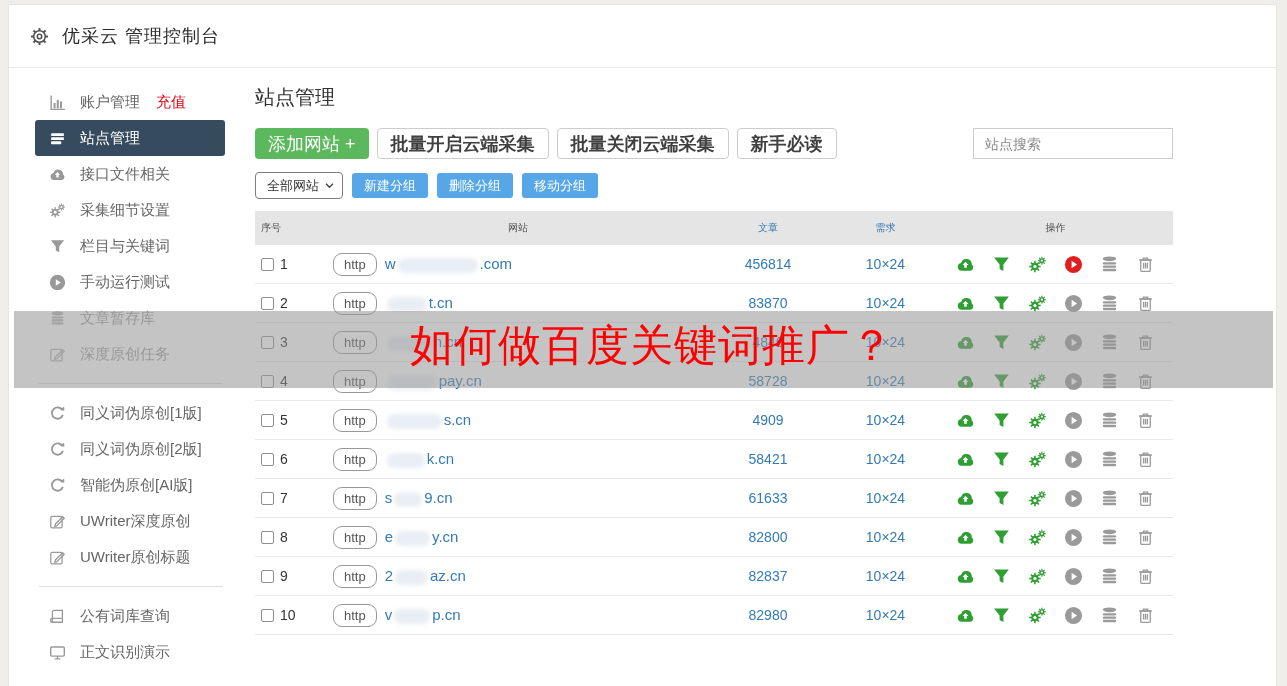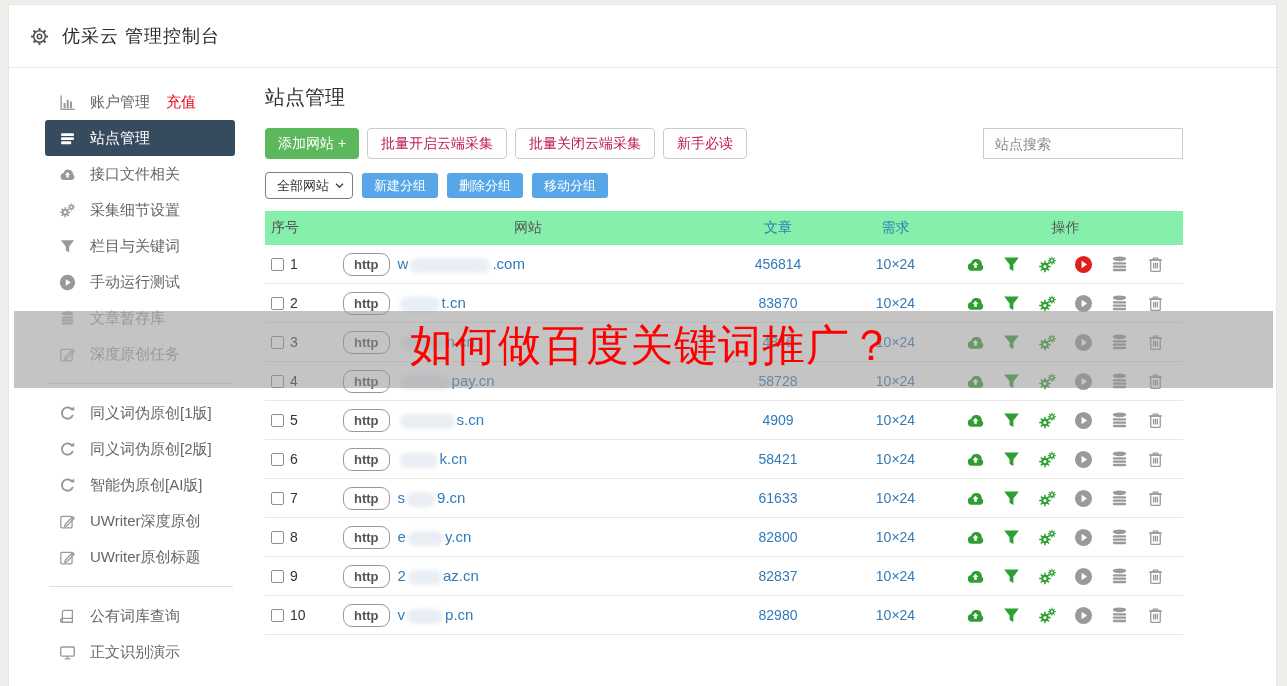--- a/index.html
+++ b/index.html
@@ -3,55 +3,55 @@
 <meta charset="utf-8">
 <style>
   * { margin:0; padding:0; box-sizing:border-box; }
   body { font-family:"Liberation Sans","DejaVu Sans",sans-serif; background:#efeeeb; }
   .page { position:relative; width:1287px; height:686px; overflow:hidden; background:#efeeeb; }
   .card { position:absolute; left:8px; top:4px; right:10px; bottom:0; background:#fff; border:1px solid #e5e5e5; border-bottom:none; }
   .topbar { height:63px; border-bottom:1px solid #e9e9e9; display:flex; align-items:center; padding-left:20px; gap:12px; }
   .topbar .icon { width:21px; height:21px; color:#555; }
   .app-title { font-size:18px; color:#2b2b2b; letter-spacing:1px; }
   .layout { display:flex; height:calc(100% - 64px); }
-  aside { width:240px; flex-shrink:0; padding-top:16px;margin-left:10px; }
+  aside { width:240px; flex-shrink:0; padding-top:16px; }
   aside ul { list-style:none; }
   .sb-item { display:flex; align-items:center; height:36px; padding-left:40px; gap:14px; font-size:15px; color:#666; cursor:pointer; }
   .sb-item .icon { width:17px; height:17px; color:#999; flex-shrink:0; }
   .sb-item.active { background:var(--navy,#374b5e); color:#fff; margin:0 24px 0 26px; padding-left:14px; border-radius:3px; }
   .sb-item.active .icon { color:#fff; }
   .sb-item.dimmed { color:#a0a0a0; }
   .sb-item.dimmed .icon { color:#b5b5b5; }
   .sb-extra { color:var(--rered,#e60012); margin-left:2px; }
   .sb-divider { border-top:1px solid #ddd; margin:11px 26px 11px 30px; }
   main { flex:1; padding:16px 104px 0 6px; }
   .page-title { font-size:20px; font-weight:400; color:#333; }
   .toolbar1 { display:flex; gap:8px; margin-top:17px; align-items:center; }
-  .btn { height:31px; border-radius:4px; font-size:14px; display:inline-flex; align-items:center; padding:0 13px; cursor:pointer; white-space:nowrap; }
+  .btn { height:31px; border-radius:4px; font-size:18px; display:inline-flex; align-items:center; padding:0 13px; cursor:pointer; white-space:nowrap; }
   .btn-green { background:var(--green,#5cb85c); color:#fff; }
-  .btn-plain { background:#fff; border:1px solid #ccc; color:#be185d; }
+  .btn-plain { background:#fff; border:1px solid #ccc; color:#404040;font-weight:bold; }
   .search-input { margin-left:auto; width:200px; height:31px; border:1px solid #ccc; border-radius:0; padding:0 11px; font-size:14px; color:#333; outline:none; font-family:inherit; }
   .search-input::placeholder { color:#8a8a8a; }
   .toolbar2 { display:flex; gap:9px; margin-top:13px; align-items:center; }
   .select { width:88px; height:27px; border:1px solid #7d7d7d; border-radius:4px; display:flex; align-items:center; font-size:13px; color:#333; padding:0 7px 0 11px; cursor:pointer; }
   .select .icon { width:11px; height:11px; color:#444; margin-left:auto; }
   .btn-blue { height:25px; background:var(--blue,#57a7e8); color:#fff; border-radius:3px; font-size:13px; display:inline-flex; align-items:center; padding:0 12px; cursor:pointer; }
   .table { margin-top:12px; }
-  .thead { display:flex; align-items:center; height:34px; background:#86efac; color:#555; font-size:14px; }
+  .thead { display:flex; align-items:center; height:34px; background:#e5e5e5; color:#555; font-size:10px; }
   .trow { display:flex; align-items:center; height:39px; border-bottom:1px solid #e8e8e8; font-size:14px; }
   .c-seq { width:78px; padding-left:6px; display:flex; align-items:center; gap:6px; }
   .c-site { width:370px; display:flex; align-items:center; gap:8px; }
   .thead .c-site { justify-content:center; }
   .c-art { width:130px; text-align:center; }
   .c-dem { width:105px; text-align:center; }
   .c-act { width:235px; display:flex; justify-content:center; gap:17px; align-items:center; }
   .thead .c-art, .thead .c-dem { text-align:center; }
   .cb { width:13px; height:13px; border:1px solid #8e8e8e; border-radius:2px; background:#fff; flex-shrink:0; cursor:pointer; }
   .seq-num { color:#333; }
-  .http-pill { border:1px solid #999; border-radius:9px; font-size:13px; color:#555; padding:3px 10px; background:#fff; cursor:pointer;font-weight:bold; }
+  .http-pill { border:1px solid #999; border-radius:9px; font-size:13px; color:#555; padding:3px 10px; background:#fff; cursor:pointer; }
   .site-link { font-size:15px; color:var(--link,#337ab7); cursor:pointer; white-space:nowrap; }
   .mask { display:inline-block; height:15px; border-radius:7px; background:#e9eef4; filter:blur(2px); vertical-align:middle; margin:0 2px; }
   .c-art, .c-dem { color:var(--link,#337ab7); }
   .action { width:19px; height:19px; cursor:pointer; }
   .action svg, .icon svg { width:100%; height:100%; display:block; }
   .act-green { color:var(--igreen,#2f9e33); }
   .act-gray { color:var(--igray,#9a9a9a); }
   .act-red { color:var(--ired,#e01f1f); }
   .gray-band { position:absolute; left:14px; top:311px; width:1259px; height:77px; background:rgba(148,148,148,0.55); z-index:5; }
   .overlay-text { position:absolute; left:396px; top:6px; font-size:43px; color:var(--wmred,#ff0000); white-space:nowrap; letter-spacing:1px; }

